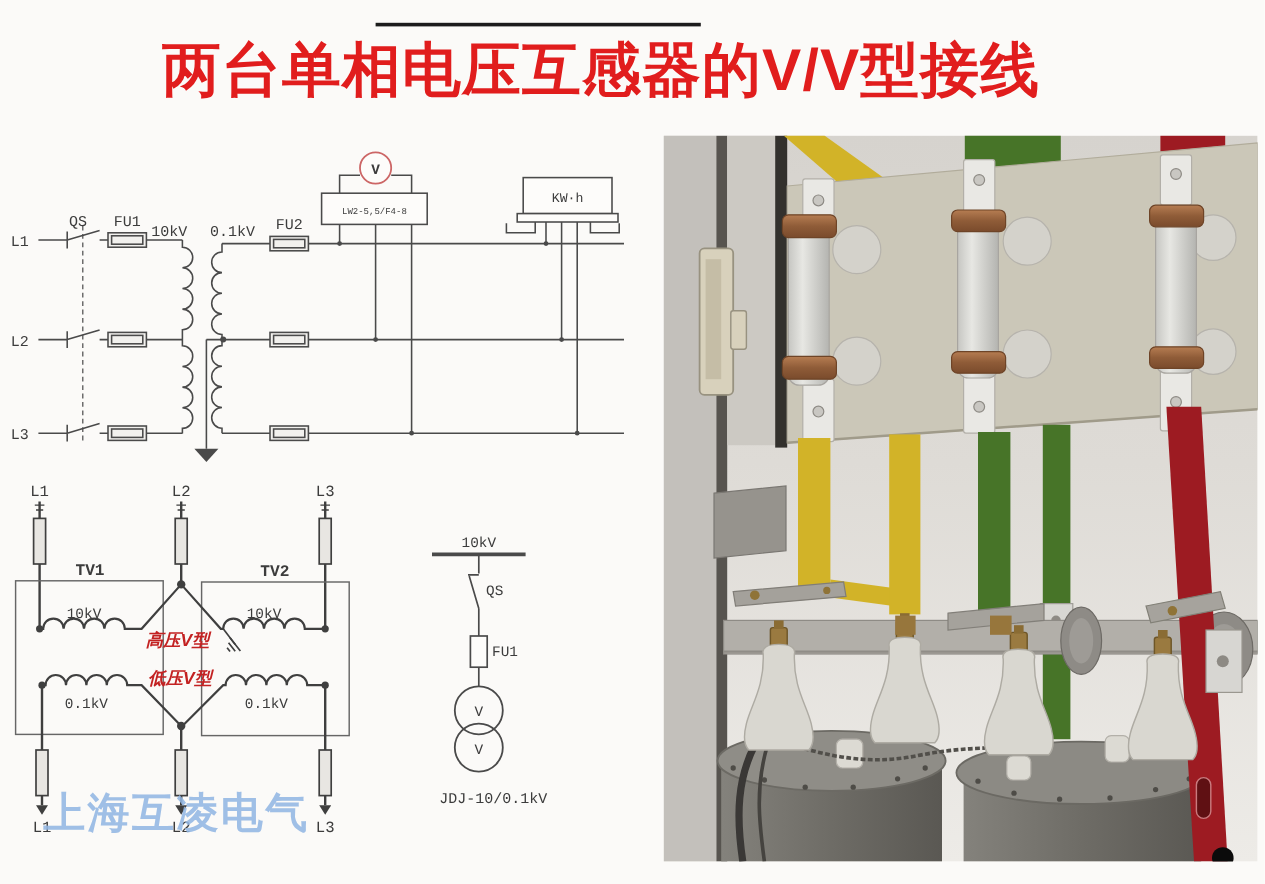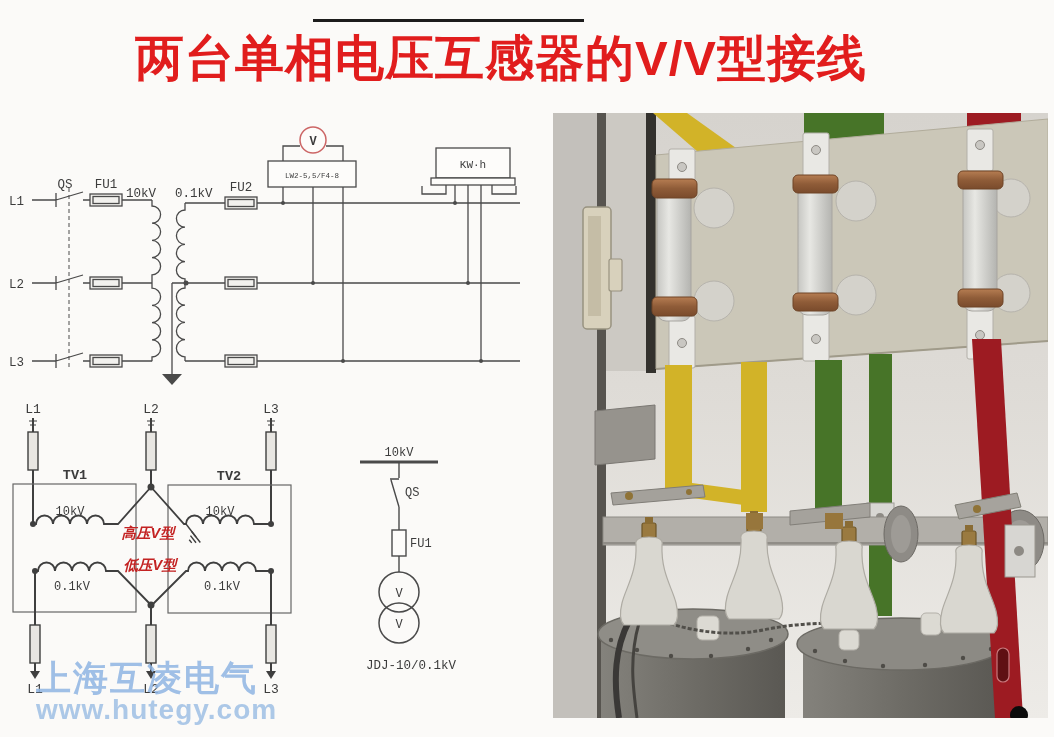--- a/index.html
+++ b/index.html
@@ -337,16 +337,15 @@
       <polygon points="402,392 464,380 468,394 406,406" fill="#a6a39d" stroke="#828077"></polygon>
       <circle cx="424" cy="396" r="4" fill="#8f7337"></circle>
     </g>
 
     <circle cx="466" cy="602" r="9" fill="#0b0b0b"></circle>
   </svg>
   </div>
 
   <div id="watermark" class="abs">
     <div class="wm1">上海互凌电气</div>
-    <div class="wm2">www.hutegy.com</div>
   </div>
 
 </div>
 
 </body></html>

